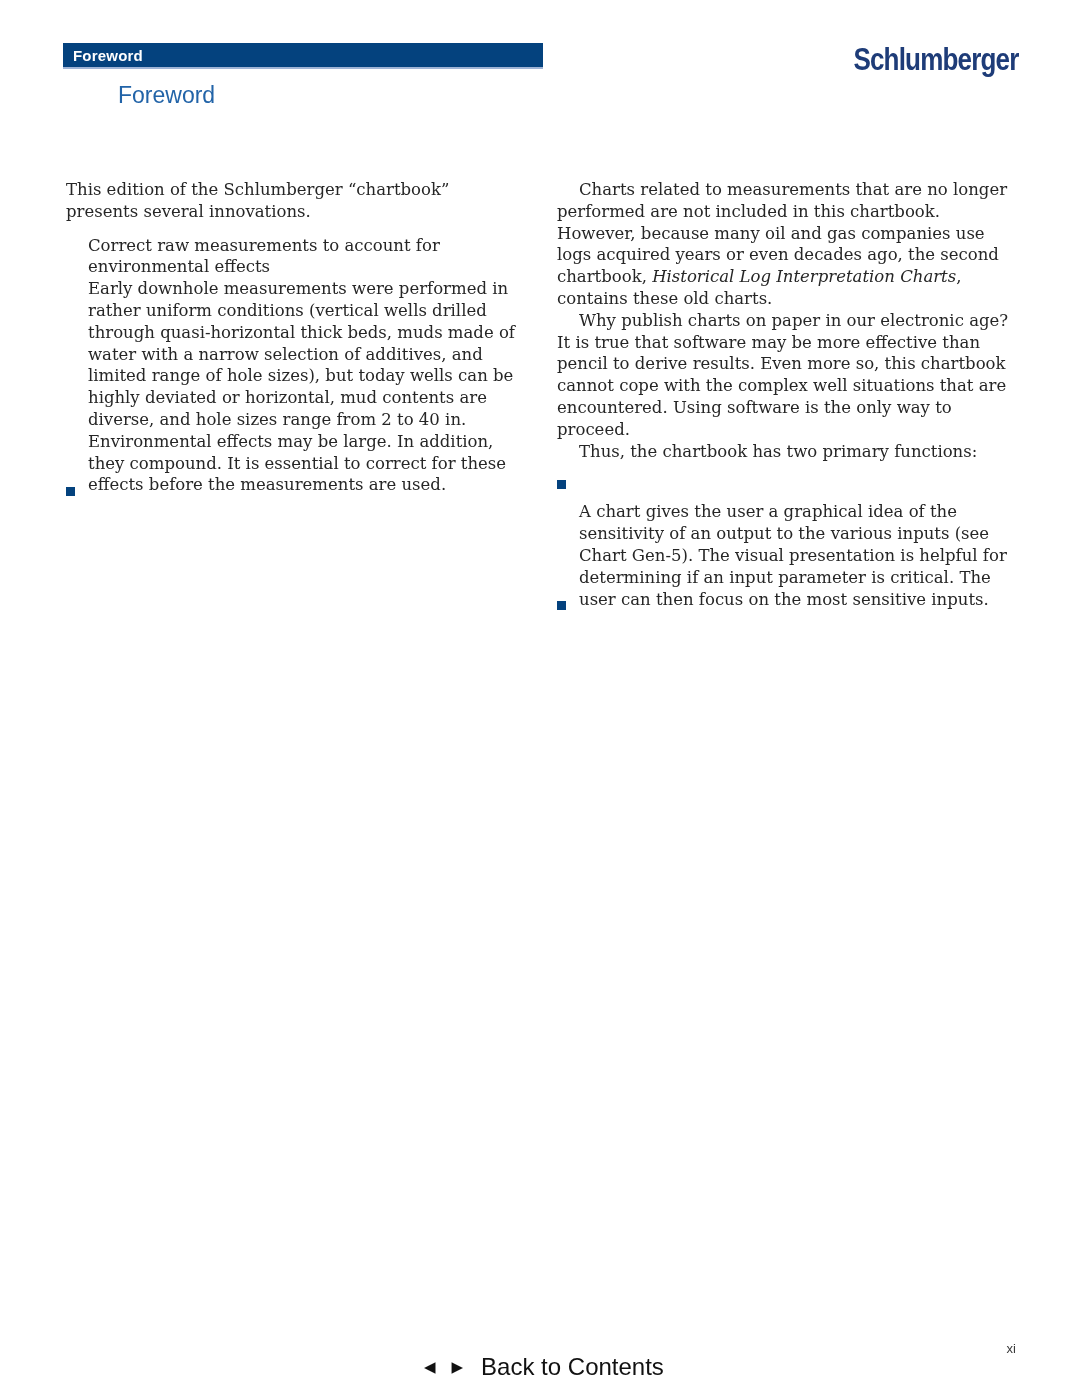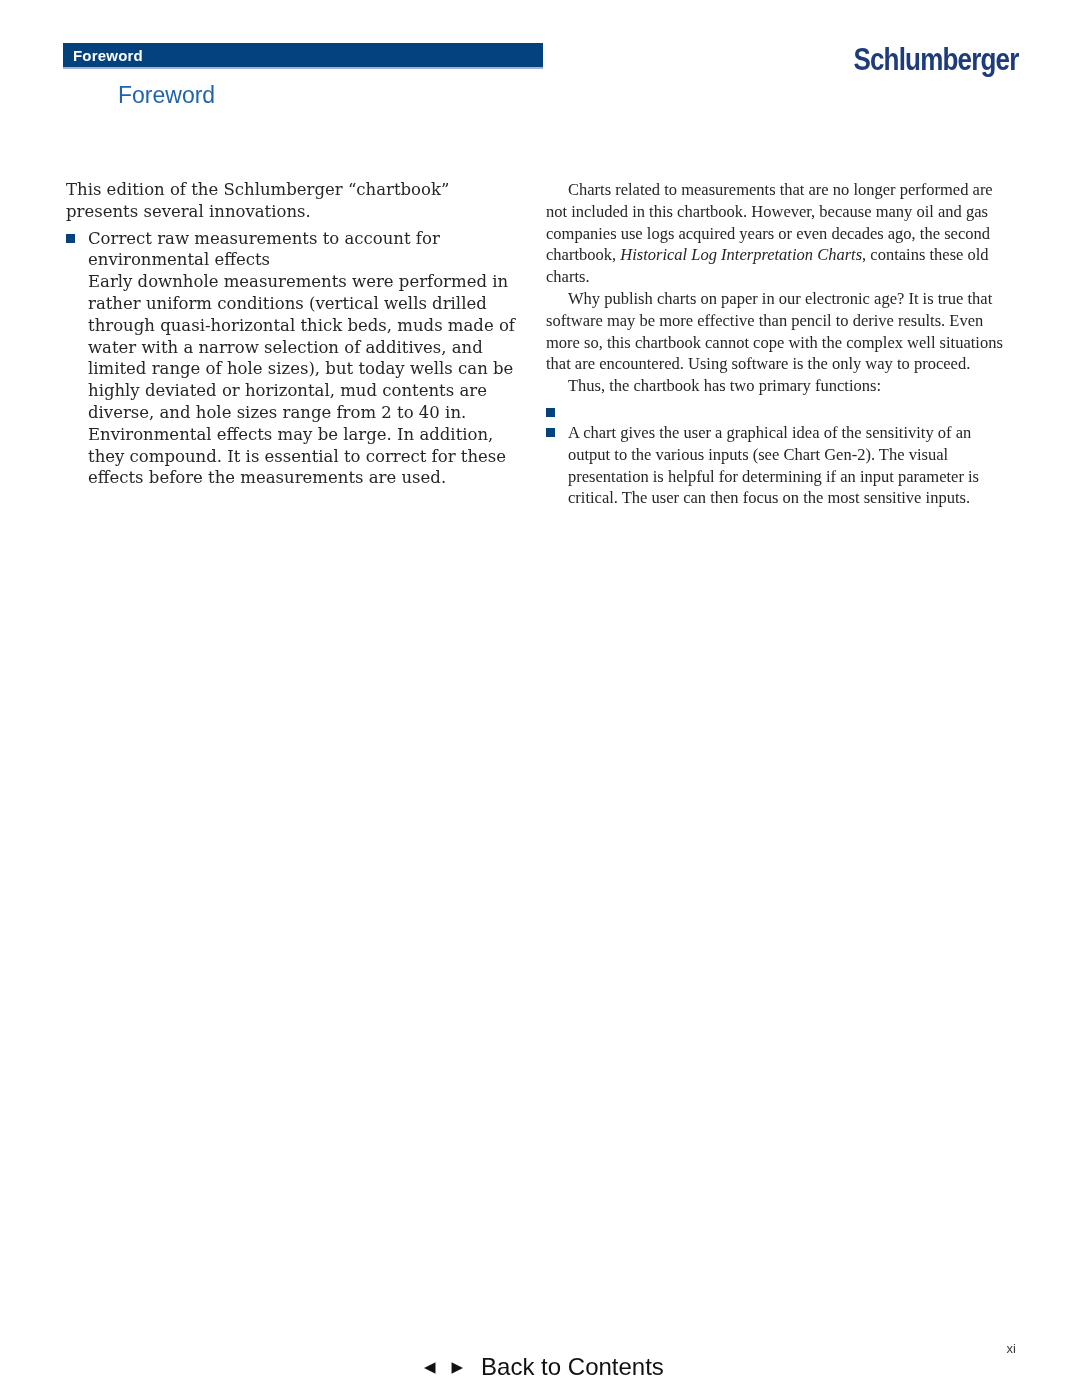--- a/index.html
+++ b/index.html
@@ -54,30 +54,31 @@
     font-weight: normal;
     color: #2264a8;
   }
 
   
   .content {
     position: absolute;
     left: 66px; top: 179px;
     width: 950px;
     display: flex;
-    gap: 20px;
+    gap: 31px;
   }
   .col { width: 460px; font-size: 16.5px; line-height: 21.8px; }
-  .col.right { width: 458px; font-family: Liberation Serif, serif; }
+  .col.right { width: 458px; }
   .col p { margin: 0; }
   .para-indent { text-indent: 22px; }
 
   .list-item {
     display: flex;
-    margin-top: 5px;
+    margin-top: 12px;
+    align-items: flex-end;
   }
   .bullet {
     flex: 0 0 auto;
     width: 9px; height: 9px;
     background: #04427e;
     margin: 6px 13px 0 0;
   }
   .li-body { flex: 1 1 auto; }
   .li-detail { margin-top: 5px; }
   .em { font-style: italic; }
@@ -146,21 +147,21 @@
 
     <div class="list-item">
       <span class="bullet"></span>
       <div class="li-body">
       </div>
     </div>
 
     <div class="list-item">
       <span class="bullet"></span>
       <div class="li-body">
-        <p class="li-detail">A chart gives the user a graphical idea of the sensitivity of an output to the various inputs (see Chart Gen-2). The visual presentation is helpful for determining if an input parameter is critical. The user can then focus on the most sensitive inputs.</p>
+        <p class="li-detail">A chart gives the user a graphical idea of the sensitivity of an output to the various inputs (see Chart Gen-5). The visual presentation is helpful for determining if an input parameter is critical. The user can then focus on the most sensitive inputs.</p>
       </div>
     </div>
   </div>
 
 </div>
 
 <div class="footer-nav">
   <span class="nav-arrow prev">◀</span>
   <span class="nav-arrow next">▶</span>
   <span class="back-link">Back to Contents</span>

